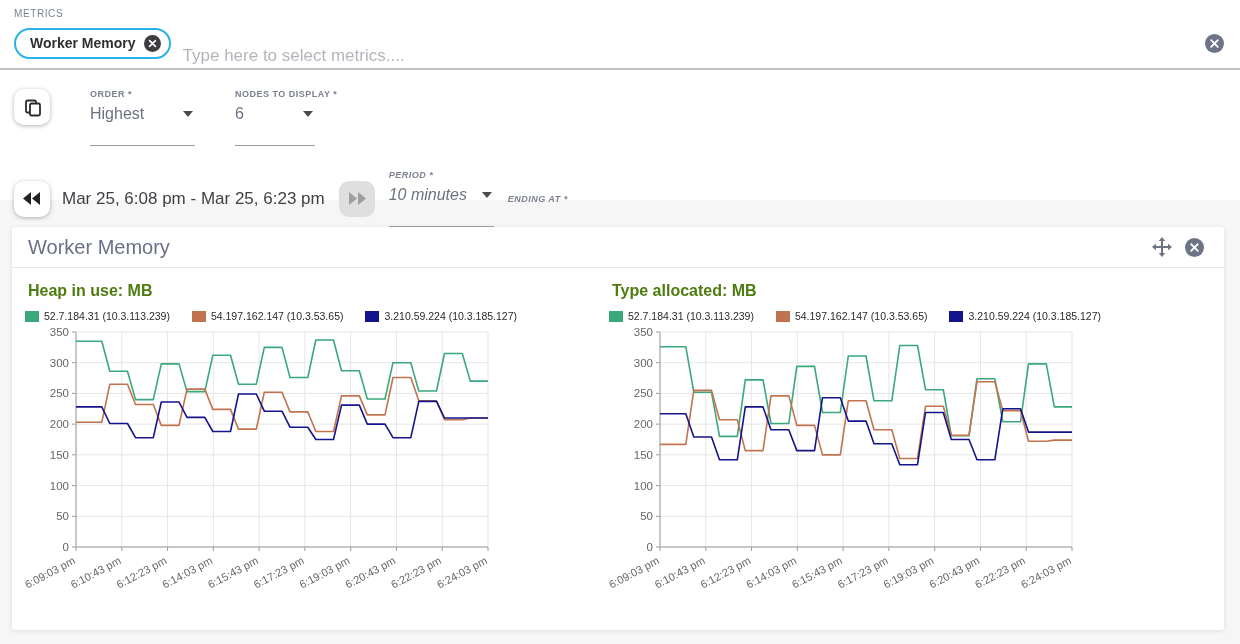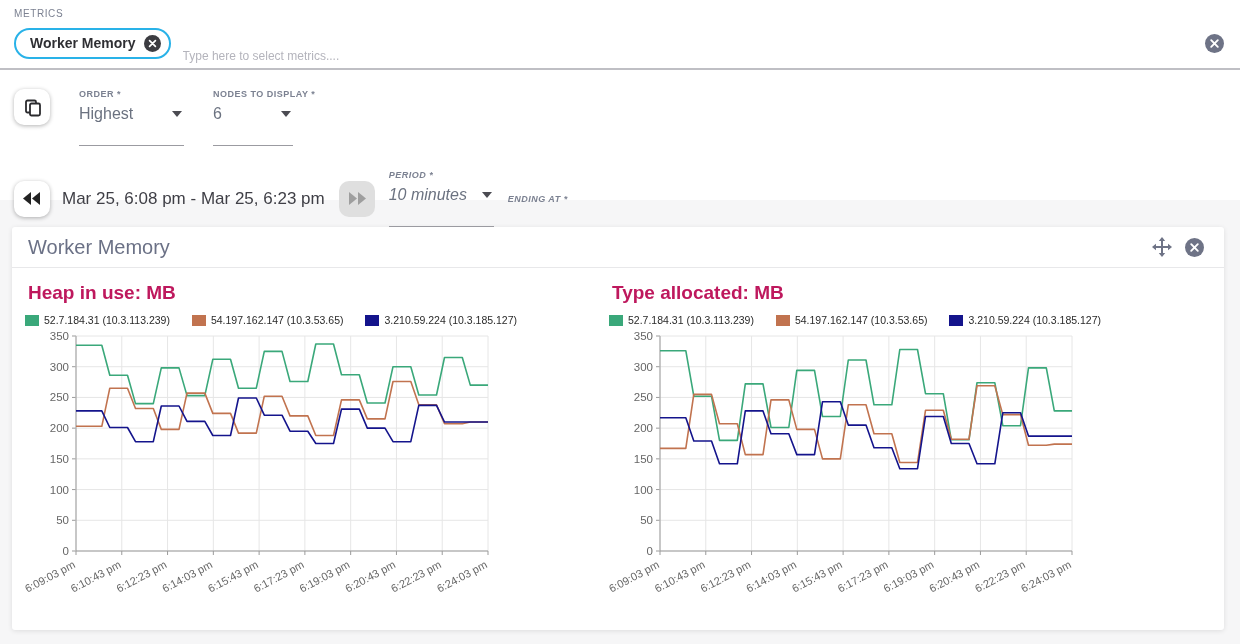--- a/index.html
+++ b/index.html
@@ -20,38 +20,38 @@
   }
   .metrics-row { display:flex; align-items:center; margin-top:7px; height:34px; position:relative; }
   .chip {
     display:inline-flex; align-items:center; gap:8px;
     border:2px solid #29b2e8; border-radius:17px; background:#fff;
     padding:5px 8px 5px 14px; cursor:pointer;
   }
   .chip-label { font-size:14px; font-weight:bold; color:#2f2f33; white-space:nowrap; }
   .chip-remove { width:17px; height:17px; cursor:pointer; flex:0 0 auto; }
   .metrics-input {
-    border:none; outline:none; font-size:12px; color:#3f3f46; flex:1 1 auto;
+    border:none; outline:none; font-size:17px; color:#3f3f46; flex:1 1 auto;
     margin-left:12px; font-family:"Liberation Sans", sans-serif; background:transparent;margin-top:26px;
   }
   .metrics-input::placeholder { color:#b4b4bc; }
   .clear-all { width:19px; height:19px; margin-right:2px; cursor:pointer; flex:0 0 auto; }
   .metrics-divider { height:2px; background:#bfbfc4; margin:8px -14px 0 -14px; }
 
   
   .controls-row { display:flex; align-items:flex-start; }
   .row1 { margin-top:19px; }
   .row2 { margin-top:24px; align-items:center; }
   .sq-btn {
     width:36px; height:36px; border-radius:10px; background:#fff; border:none;
     box-shadow:0 1px 4px rgba(0,0,0,0.3); display:flex; align-items:center;
     justify-content:center; cursor:pointer; flex:0 0 auto;
   }
   .sq-btn.disabled { background:#dfdfdf; box-shadow:none; cursor:default; }
-  .field { margin-left:29px; }
+  .field { margin-left:40px; }
   .field-label {
     font-size:9px; font-weight:bold; letter-spacing:0.5px; color:#7b8191;
     text-transform:uppercase;
   }
   .select {
     display:flex; align-items:center; justify-content:space-between;
     border-bottom:1px solid #9b9ba1; padding:6px 2px 22px 0; cursor:pointer;
   }
   .select-value { font-size:16px; color:#6b7280; white-space:nowrap; }
   .caret {
@@ -72,21 +72,21 @@
   .card-header {
     height:41px; display:flex; align-items:center; padding:0 20px 0 16px;
     border-bottom:1px solid #e8e8ea;
   }
   .card-title { font-size:20px; color:#6b7186; flex:1 1 auto; }
   .card-icons { display:flex; align-items:center; gap:13px; }
   .icon-btn { cursor:pointer; display:flex; }
 
   .charts { display:flex; padding:14px 0 0 16px; }
   .chart-block { width:584px; }
-  .chart-title { font-size:19px; font-weight:bold; color:#be185d; }
+  .chart-title { font-size:16px; font-weight:bold; color:#4d7c0f; }
   .chart-legend {
     width:470px; margin:10px 0 2px 8px; display:flex; justify-content:center;
     gap:22px; align-items:center;
   }
   .legend-item { display:flex; align-items:center; gap:5px; }
   .legend-swatch { width:14px; height:11px; display:inline-block; }
   .legend-label { font-size:10.5px; color:#2a2a2a; white-space:nowrap; }
   .chart-svg-wrap { margin-left:8px; }
 </style>
 </head>

